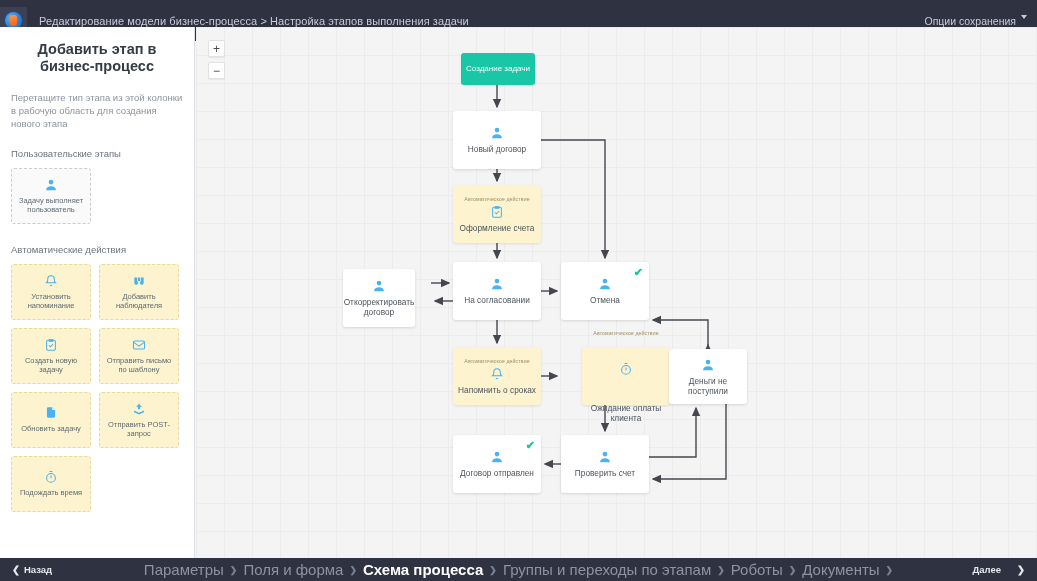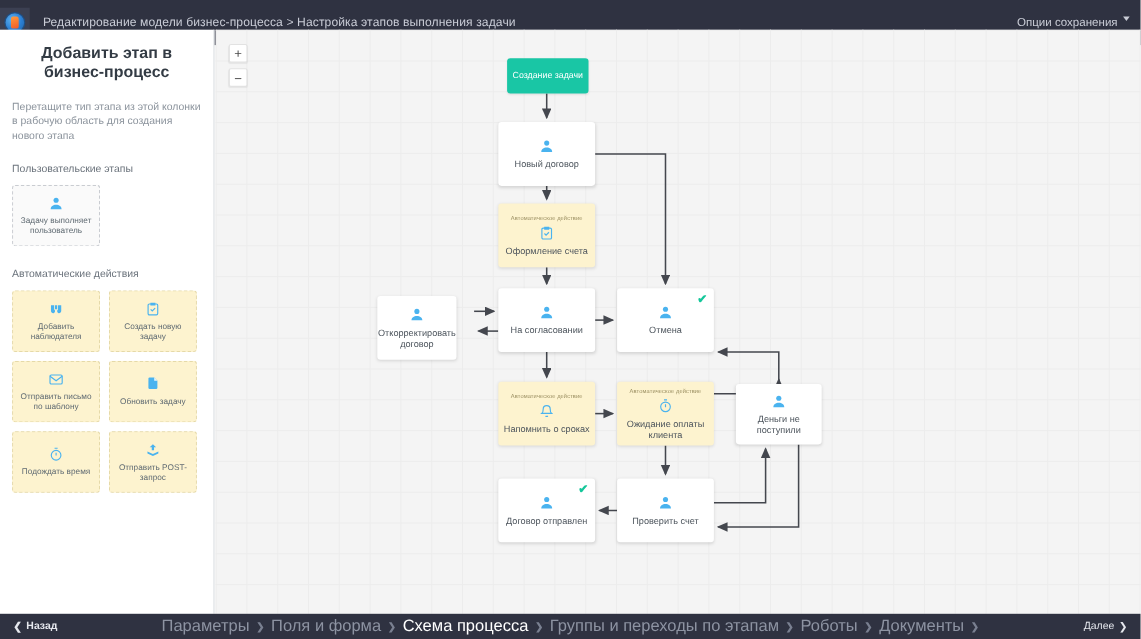--- a/index.html
+++ b/index.html
@@ -169,26 +169,26 @@
   .back-btn {
     margin-left: 12px; color: #e6e8ee; font-weight: bold; font-size: 9.5px;
     display: flex; align-items: center; gap: 4px; cursor: pointer;
   }
   .breadcrumbs {
     position: absolute; left: 50%; transform: translateX(-50%);
     display: flex; align-items: center; gap: 6px;
     white-space: nowrap;
   }
   .crumb { color: #8d93a2; cursor: pointer; font-size: 15px; }
-  .crumb.active { color: #ffffff; font-weight: normal; }
+  .crumb.active { color: #ffffff; font-weight: bold; }
   .crumb-sep { color: #7a8091; font-size: 9px; font-weight: bold; }
   .next-btn {
     margin-left: auto; margin-right: 12px;
-    color: #e6e8ee; font-weight: normal; font-size: 9.5px;
-    display: flex; align-items: center; gap: 4px; cursor: pointer;
+    color: #e6e8ee; font-weight: bold; font-size: 9.5px;
+    display: flex; align-items: center; gap: 16px; cursor: pointer;
   }
 </style>
 </head>
 <body>
 
 <div class="topbar">
   <div class="logo-wrap">
     <div class="logo"></div>
   </div>
   <div class="topbar-title">Редактирование модели бизнес-процесса &gt; Настройка этапов выполнения задачи</div>
@@ -209,20 +209,27 @@
             <circle cx="12" cy="7" r="4"></circle>
             <path d="M3.5 21c0-4.5 3.8-7 8.5-7s8.5 2.5 8.5 7z"></path>
           </svg></div>
         <div class="card-label">Задачу выполняет пользователь</div>
       </div>
     </div>
 
   <div class="side-section">Автоматические действия</div>
   <div class="card-grid" id="auto-actions">
       <div class="stage-card auto">
+        <div class="card-icon"><svg width="14" height="14" viewBox="0 0 24 24" fill="none" stroke="#4ab3ef" stroke-width="1.8">
+            <path d="M12 3a5.5 5.5 0 0 0-5.5 5.5c0 5-2 6.5-2 6.5h15s-2-1.5-2-6.5A5.5 5.5 0 0 0 12 3z"></path>
+            <path d="M10.3 19a2 2 0 0 0 3.4 0"></path>
+          </svg></div>
+        <div class="card-label">Установить напоминание</div>
+      </div>
+      <div class="stage-card auto">
         <div class="card-icon"><svg width="14" height="14" viewBox="0 0 24 24" fill="#4ab3ef">
             <path d="M4 6h5v6.5a3.2 3.2 0 1 1-5 2.6V6zm11 0h5v9.1a3.2 3.2 0 1 1-5-2.6V6zm-4.7 0h3.4v6.2h-3.4z"></path>
           </svg></div>
         <div class="card-label">Добавить наблюдателя</div>
       </div>
       <div class="stage-card auto">
         <div class="card-icon"><svg width="14" height="14" viewBox="0 0 24 24" fill="none" stroke="#4ab3ef" stroke-width="1.8">
             <rect x="4.5" y="4" width="15" height="17" rx="2"></rect>
             <path d="M9 3h6v2.6H9z" fill="#4ab3ef"></path>
             <path d="M8.5 12.5l2.5 2.5 4.5-4.5"></path>
@@ -237,32 +244,32 @@
         <div class="card-label">Отправить письмо по шаблону</div>
       </div>
       <div class="stage-card auto">
         <div class="card-icon"><svg width="14" height="14" viewBox="0 0 24 24" fill="#4ab3ef">
             <path d="M7 2h7l5 5v11a2 2 0 0 1-2 2H7a2 2 0 0 1-2-2V4a2 2 0 0 1 2-2z"></path>
             <path d="M14 2v5h5" fill="#ffffff" opacity=".85"></path>
           </svg></div>
         <div class="card-label">Обновить задачу</div>
       </div>
       <div class="stage-card auto">
+        <div class="card-icon"><svg width="14" height="14" viewBox="0 0 24 24" fill="#4ab3ef">
+            <path d="M12 3l5 5h-3.2v4.5h-3.6V8H7z"></path>
+            <path d="M3.5 14.5L12 18.5l8.5-4v3L12 21.5 3.5 17.5z"></path>
+          </svg></div>
+        <div class="card-label">Отправить POST-запрос</div>
+      </div>
+      <div class="stage-card auto">
         <div class="card-icon"><svg width="14" height="14" viewBox="0 0 24 24" fill="none" stroke="#4ab3ef" stroke-width="1.8">
             <circle cx="12" cy="13.5" r="7.5"></circle>
             <path d="M12 9.5v4.5M9.6 2.6h4.8"></path>
           </svg></div>
         <div class="card-label">Подождать время</div>
-      </div>
-      <div class="stage-card auto">
-        <div class="card-icon"><svg width="14" height="14" viewBox="0 0 24 24" fill="#4ab3ef">
-            <path d="M12 3l5 5h-3.2v4.5h-3.6V8H7z"></path>
-            <path d="M3.5 14.5L12 18.5l8.5-4v3L12 21.5 3.5 17.5z"></path>
-          </svg></div>
-        <div class="card-label">Отправить POST-запрос</div>
       </div>
     </div>
 </div>
 
 <div class="canvas">
   <div class="zoom-btns">
     <div class="zoom-btn">+</div>
     <div class="zoom-btn">−</div>
   </div>
 
@@ -349,21 +356,21 @@
         <div class="check">✔</div>
       </div>
       <div class="node auto-node" style="left: 257px; top: 320px; width: 88px; height: 58px;">
         <div class="node-auto-head">Автоматическое действие</div>
         <div class="node-icon"><svg width="14" height="14" viewBox="0 0 24 24" fill="none" stroke="#4ab3ef" stroke-width="1.8">
             <path d="M12 3a5.5 5.5 0 0 0-5.5 5.5c0 5-2 6.5-2 6.5h15s-2-1.5-2-6.5A5.5 5.5 0 0 0 12 3z"></path>
             <path d="M10.3 19a2 2 0 0 0 3.4 0"></path>
           </svg></div>
         <div class="node-label">Напомнить о сроках</div>
       </div>
-      <div class="node auto-node" style="left: 365px; top: 320px; width: 88px; height: 58px;">
+      <div class="node auto-node" style="left: 386px; top: 320px; width: 88px; height: 58px; gap: 23px;">
         <div class="node-auto-head">Автоматическое действие</div>
         <div class="node-icon"><svg width="14" height="14" viewBox="0 0 24 24" fill="none" stroke="#4ab3ef" stroke-width="1.8">
             <circle cx="12" cy="13.5" r="7.5"></circle>
             <path d="M12 9.5v4.5M9.6 2.6h4.8"></path>
           </svg></div>
         <div class="node-label">Ожидание оплаты клиента</div>
       </div>
       <div class="node user-node" style="left: 473px; top: 322px; width: 78px; height: 55px;">
         <div class="node-icon"><svg width="14" height="14" viewBox="0 0 24 24" fill="#4ab3ef">
             <circle cx="12" cy="7" r="4"></circle>

